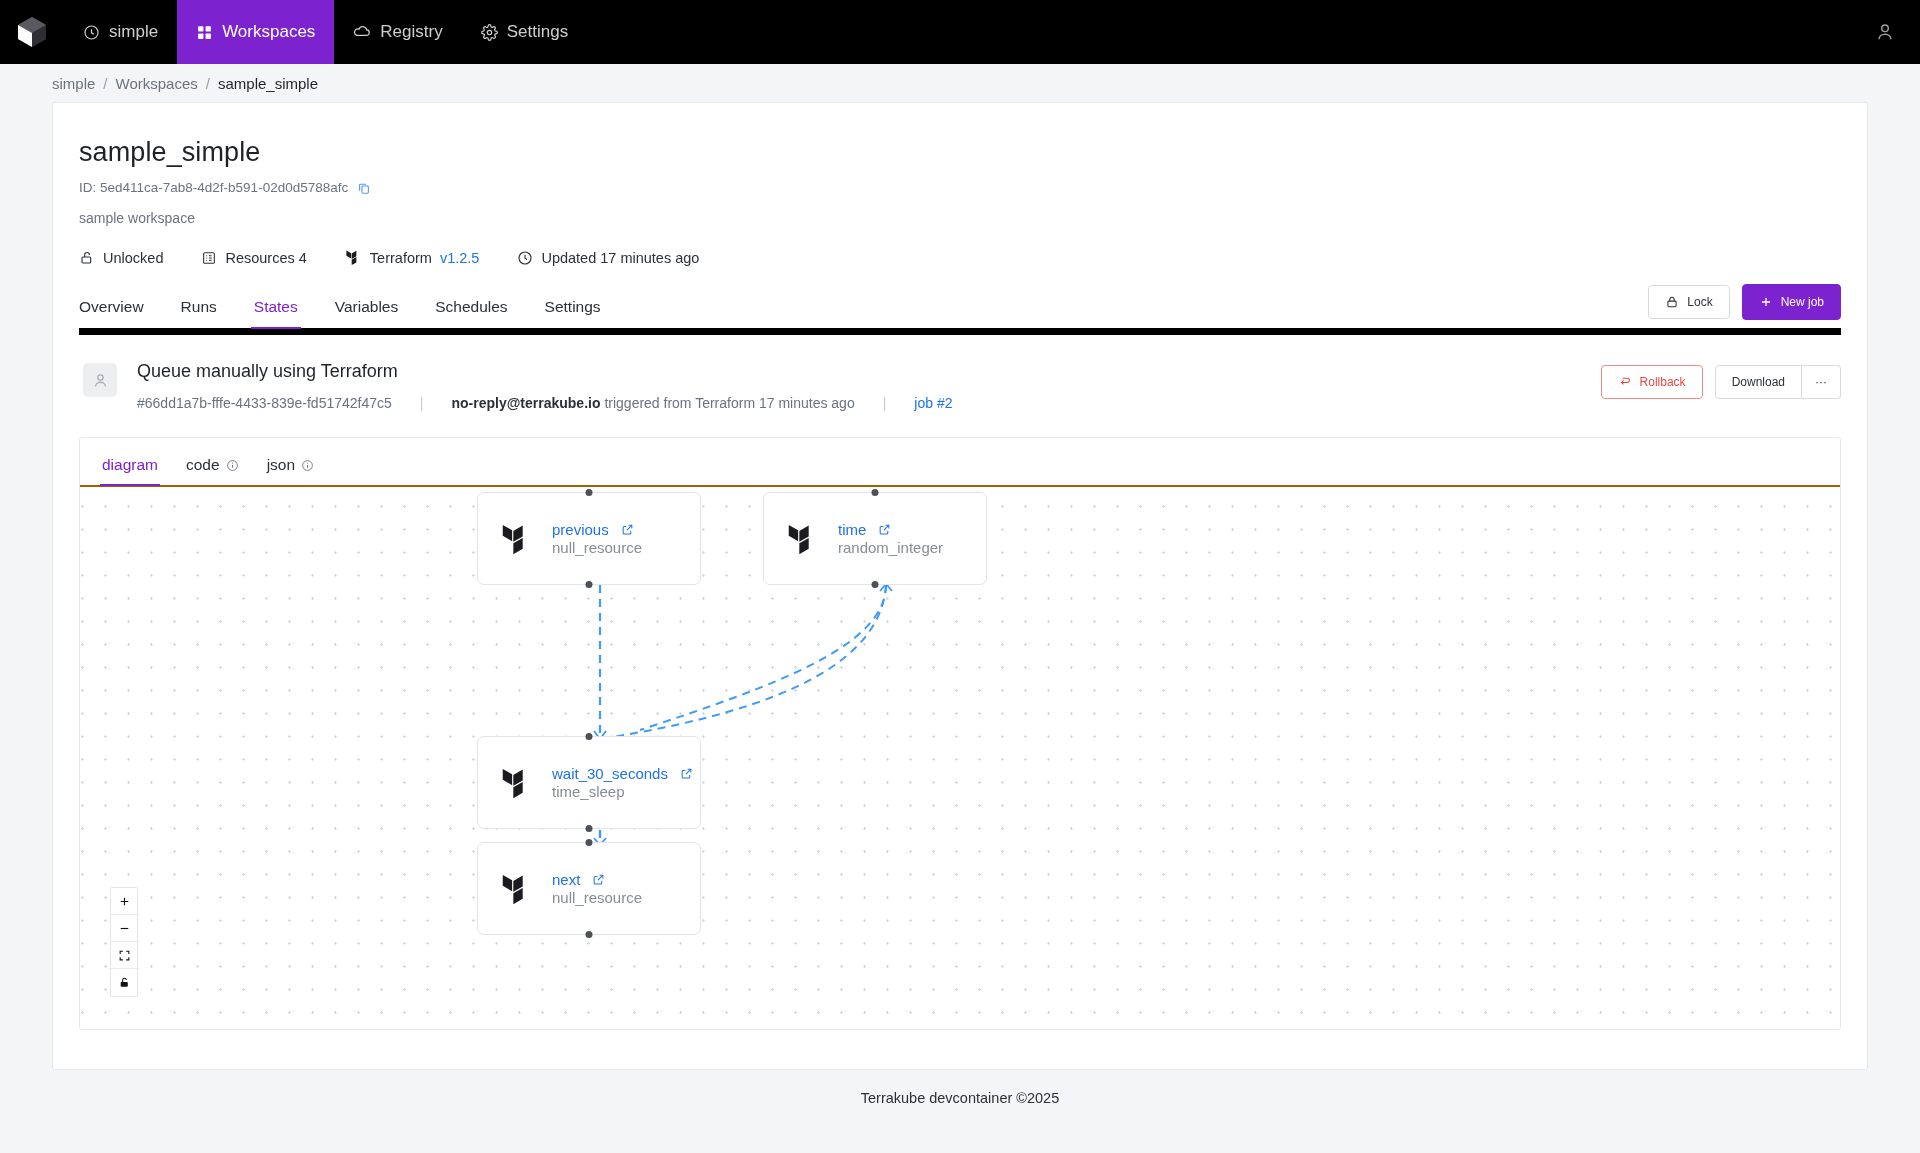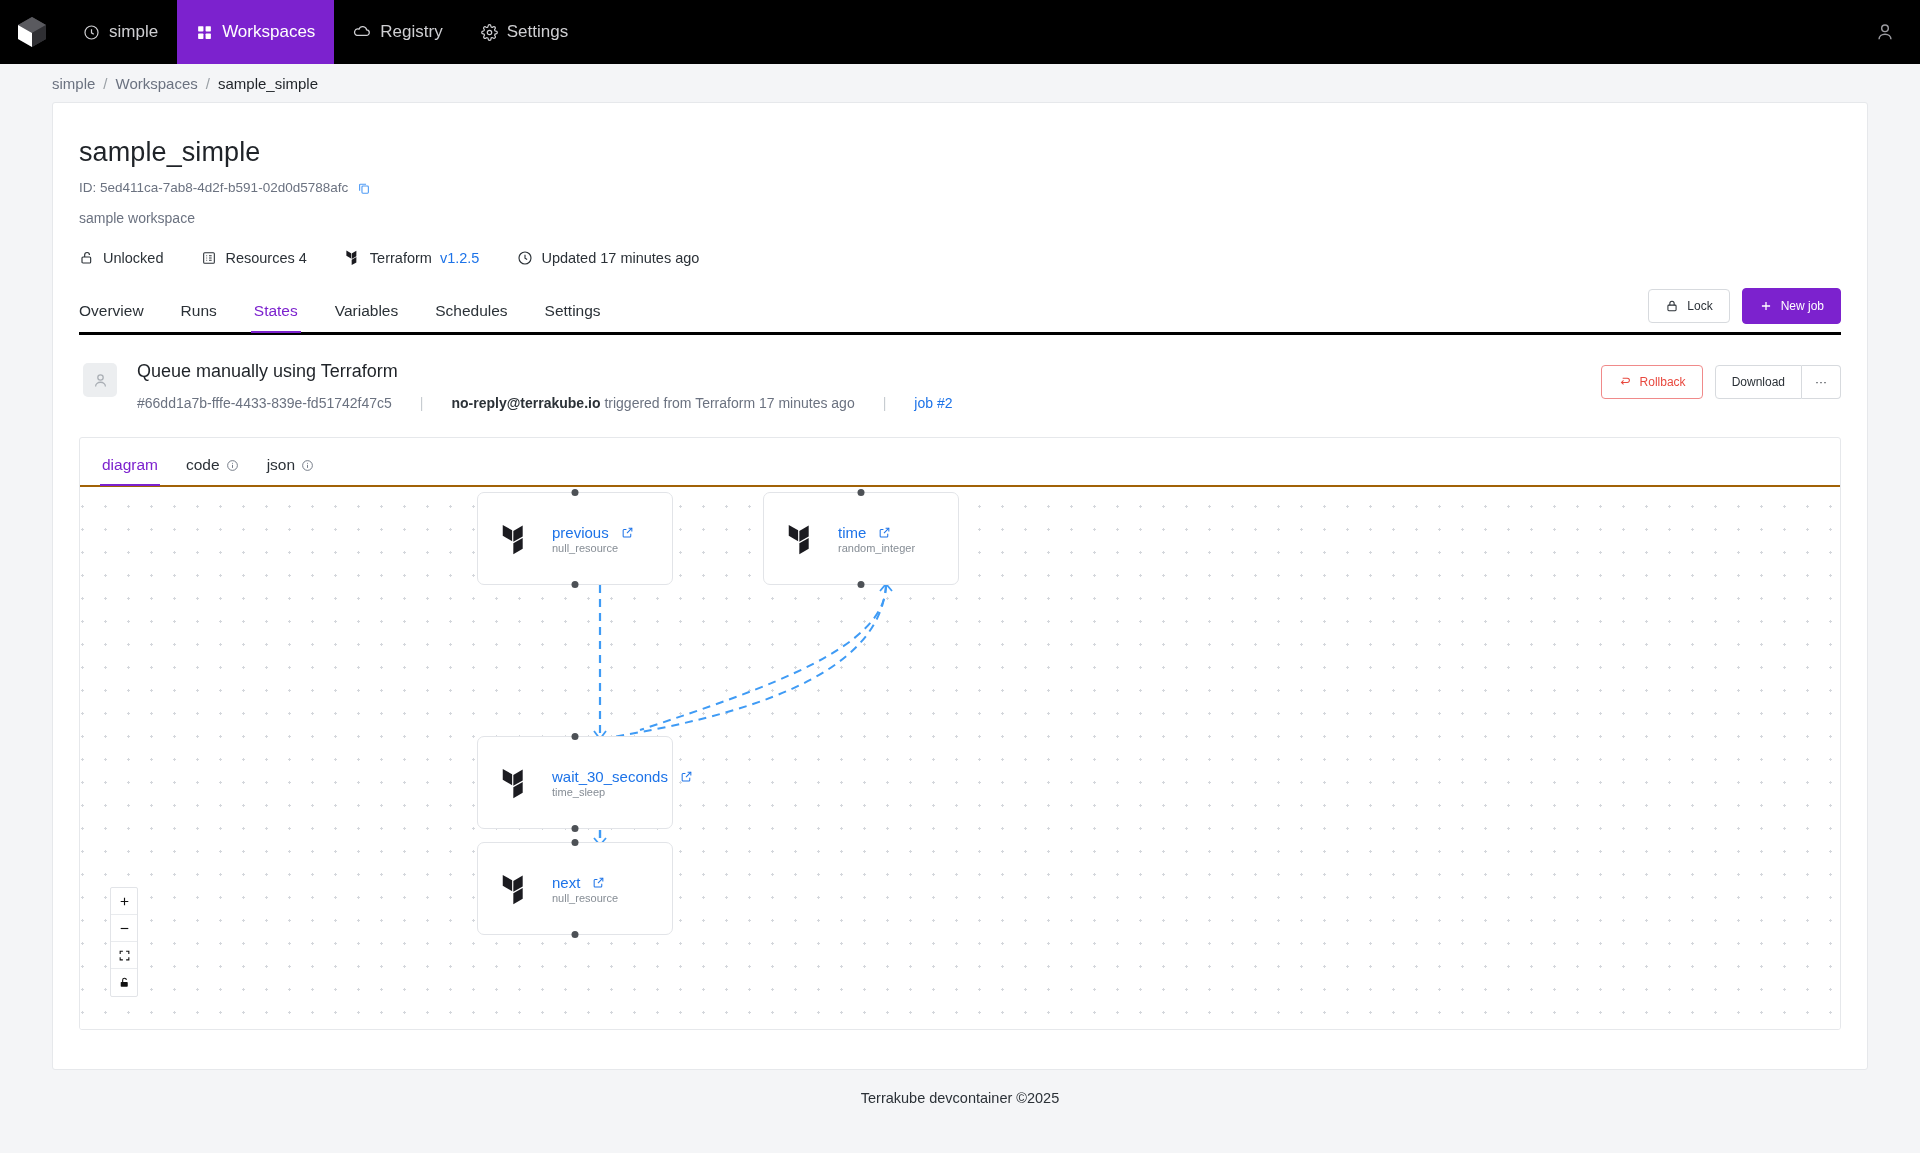--- a/index.html
+++ b/index.html
@@ -88,21 +88,21 @@
     font-size: 14.5px;
     color: #2b3137;
   }
   .meta-item { display: flex; align-items: center; gap: 8px; text-align: center; }
   .meta-item .tf-version { color: #1d73e8; }
 
   
   .tabs-bar {
     margin-top: 28px;
     display: flex; align-items: flex-end;
-    border-bottom: 3px solid #000000;
+    border-bottom: 7px solid #000000;
     position: relative;
     height: 40px;
   }
   .tab {
     font-size: 15.5px;
     color: #2b3137;
     padding: 0 0 12px 0;
     margin-right: 37px;
     cursor: pointer;
     position: relative;
@@ -206,36 +206,36 @@
     top: 49px; left: 0; right: 0; bottom: 0;
     background-color: #ffffff;
     background-image: radial-gradient(#d4d7dc 1px, transparent 1.1px);
     background-size: 23px 23px;
     background-position: 14px 8px;
     overflow: hidden;
   }
 
   .node {
     position: absolute;
-    width: 196px; height: 93px;
+    width: 224px; height: 93px;
     background: #ffffff;
     border: 1px solid #e2e4e8;
     border-radius: 7px;
     display: flex;
     align-items: center;
     padding-left: 22px;
   }
   .node .tf-logo { flex: none; margin-right: 18px; }
   .node .ntext { display: flex; flex-direction: column; }
   .node .nlabel {
     display: flex; align-items: center; gap: 12px;
     color: #1d73e8; font-size: 15px; cursor: pointer;
   }
   .node .ntype {
-    margin-top: 1px; color: #868d95; font-size: 11px;
+    margin-top: 1px; color: #868d95; font-size: 15px;
   }
   .handle {
     position: absolute;
     width: 7px; height: 7px; border-radius: 50%;
     background: #4d5156;
     left: 50%; transform: translateX(-50%);
   }
   .handle.top { top: -4px; }
   .handle.bottom { bottom: -4px; }
 

